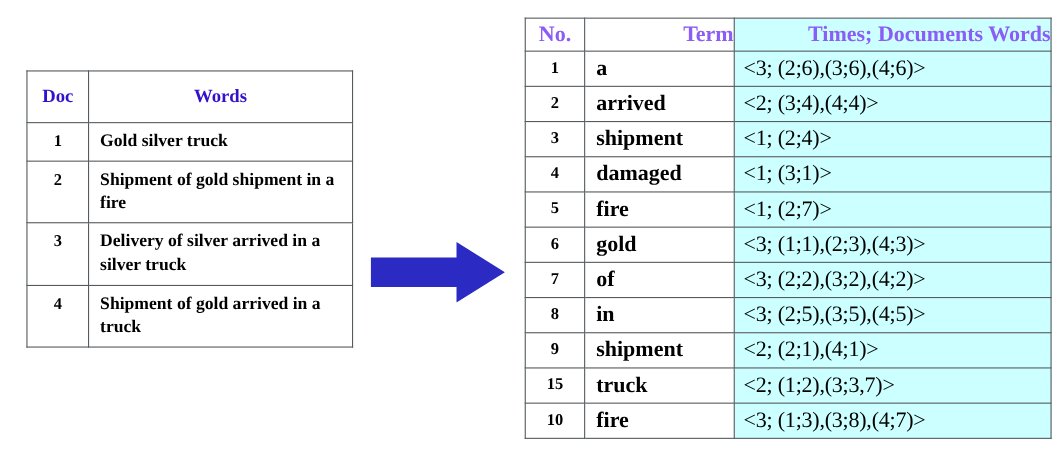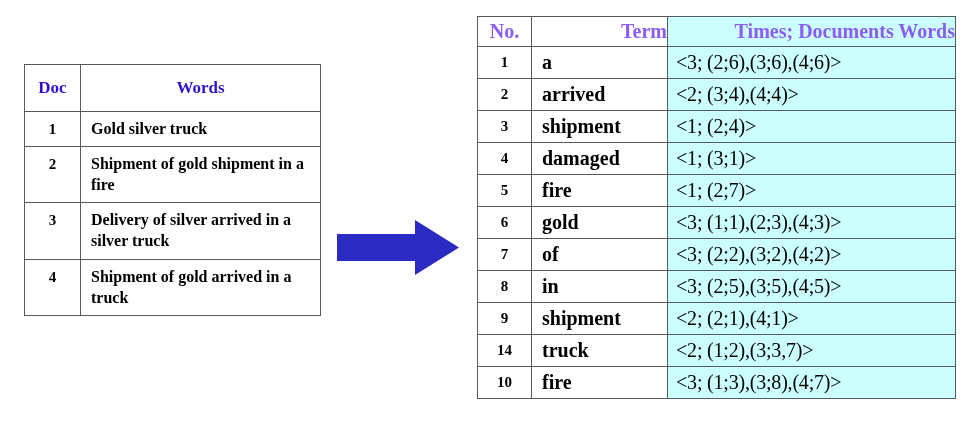--- a/index.html
+++ b/index.html
@@ -210,21 +210,21 @@
       <td class="no">8</td>
       <td class="term">in</td>
       <td class="posting">&lt;3; (2;5),(3;5),(4;5)&gt;</td>
     </tr>
     <tr>
       <td class="no">9</td>
       <td class="term">shipment</td>
       <td class="posting">&lt;2; (2;1),(4;1)&gt;</td>
     </tr>
     <tr>
-      <td class="no">14</td>
+      <td class="no">15</td>
       <td class="term">truck</td>
       <td class="posting">&lt;2; (1;2),(3;3,7)&gt;</td>
     </tr>
     <tr>
       <td class="no">10</td>
       <td class="term">fire</td>
       <td class="posting">&lt;3; (1;3),(3;8),(4;7)&gt;</td>
     </tr>
   </tbody>
 </table>

